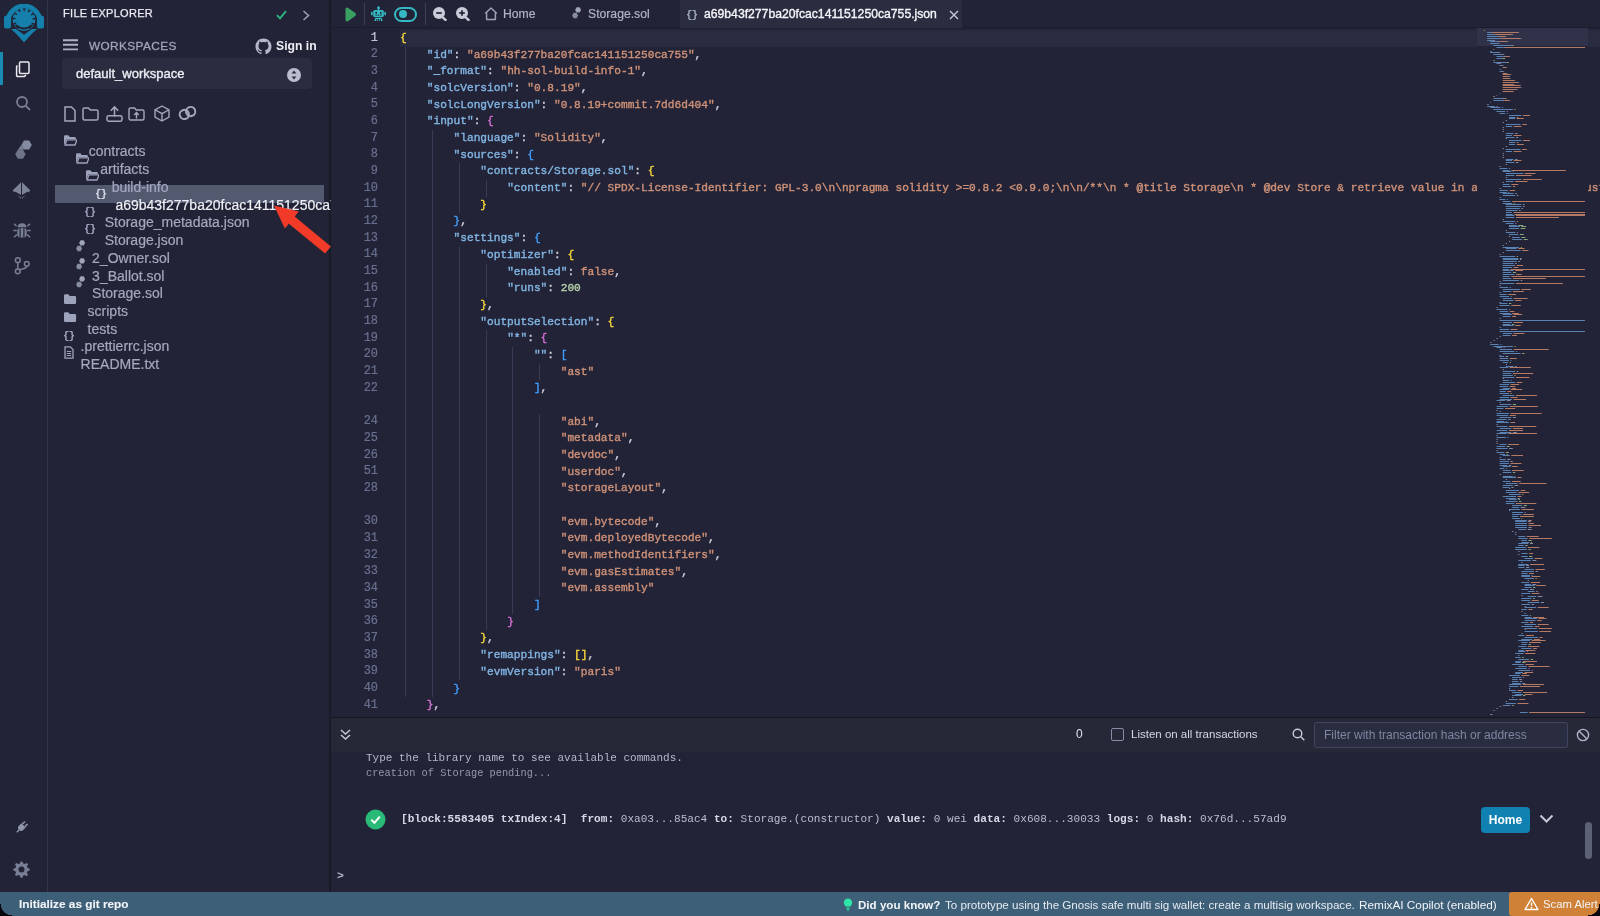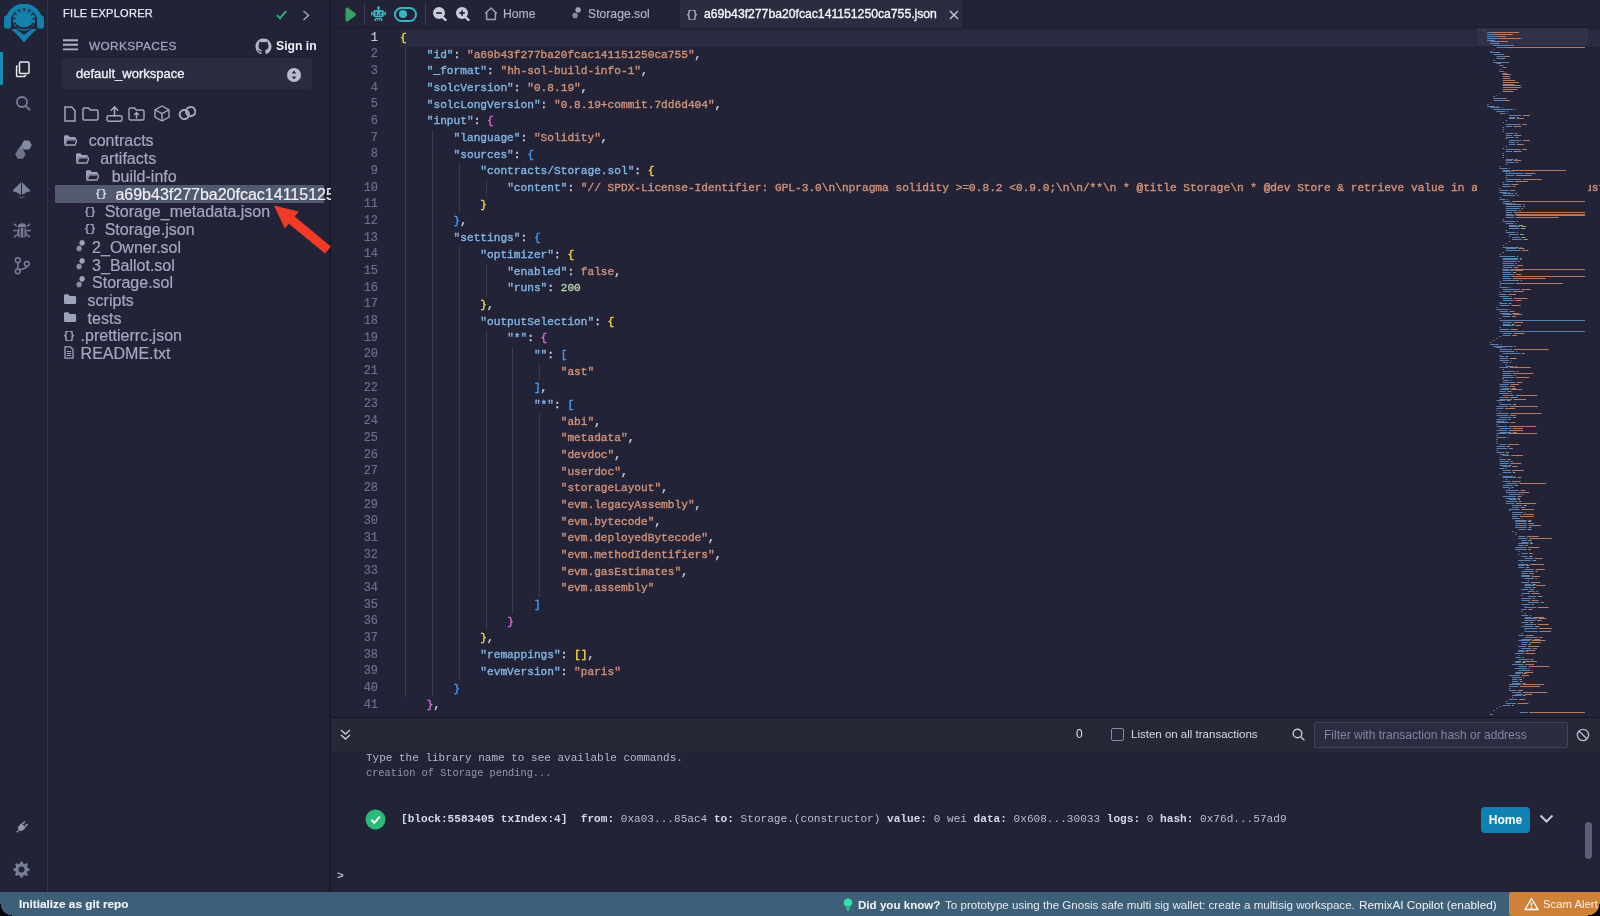--- a/index.html
+++ b/index.html
@@ -10,21 +10,21 @@
 .cl .num{position:absolute;left:0;top:-0.5px;width:47px;text-align:right;color:#6a7090;font-size:11.9px;-webkit-text-stroke:0.2px currentColor;}
 .cl .code{position:absolute;left:69px;top:0;-webkit-text-stroke:0.38px currentColor;}
 .K{color:#82b5e3;}
 .S{color:#ce9178;}
 .P{color:#cfd2dd;}
 .Y{color:#f5d63c;}
 .M{color:#d670d6;}
 .B{color:#3f9fff;}
 .G{color:#b5cea8;}
 .guide{position:absolute;width:1px;background:#373b55;}
-.tlabel{position:absolute;font-size:16px;color:#a4a8bf;white-space:nowrap;-webkit-text-stroke:0.2px currentColor;}
+.tlabel{position:absolute;font-size:14px;color:#a4a8bf;white-space:nowrap;margin-top:11px;-webkit-text-stroke:0.2px currentColor;}
 .tabtxt{position:absolute;top:7px;font-size:12.2px;color:#aeb3c6;white-space:nowrap;-webkit-text-stroke:0.2px currentColor;}
 .stext{position:absolute;white-space:nowrap;color:#f2f4f8;}
 svg{display:block;}
 </style></head><body>
 <div id="app">
     <div id="iconbar">
       <div class="abs" style="left:0;top:0;width:48px;height:892px;background:#222336;"></div>
       <div class="abs" style="left:47px;top:0;width:1px;height:892px;background:#313549;"></div>
       <svg class="abs" style="left:4px;top:4px;" width="40" height="39" viewBox="0 0 40 39">
         <path d="M4 18 A 16 16 0 0 1 36 18" fill="none" stroke="#1580ab" stroke-width="5"></path>
@@ -267,27 +267,25 @@
       <div class="cl" style="top:202.16px;"><span class="num" style="color:#6a7090;">13</span><span class="code">        <span class="K">"settings"</span><span class="P">: </span><span class="B">{</span></span></div>
       <div class="cl" style="top:218.84px;"><span class="num" style="color:#6a7090;">14</span><span class="code">            <span class="K">"optimizer"</span><span class="P">: </span><span class="Y">{</span></span></div>
       <div class="cl" style="top:235.52px;"><span class="num" style="color:#6a7090;">15</span><span class="code">                <span class="K">"enabled"</span><span class="P">: </span><span class="S">false</span><span class="P">,</span></span></div>
       <div class="cl" style="top:252.20px;"><span class="num" style="color:#6a7090;">16</span><span class="code">                <span class="K">"runs"</span><span class="P">: </span><span class="G">200</span></span></div>
       <div class="cl" style="top:268.88px;"><span class="num" style="color:#6a7090;">17</span><span class="code">            <span class="Y">}</span><span class="P">,</span></span></div>
       <div class="cl" style="top:285.56px;"><span class="num" style="color:#6a7090;">18</span><span class="code">            <span class="K">"outputSelection"</span><span class="P">: </span><span class="Y">{</span></span></div>
       <div class="cl" style="top:302.24px;"><span class="num" style="color:#6a7090;">19</span><span class="code">                <span class="K">"*"</span><span class="P">: </span><span class="M">{</span></span></div>
       <div class="cl" style="top:318.92px;"><span class="num" style="color:#6a7090;">20</span><span class="code">                    <span class="K">""</span><span class="P">: </span><span class="B">[</span></span></div>
       <div class="cl" style="top:335.60px;text-decoration:underline;"><span class="num" style="color:#6a7090;">21</span><span class="code">                        <span class="S">"ast"</span></span></div>
       <div class="cl" style="top:352.28px;"><span class="num" style="color:#6a7090;">22</span><span class="code">                    <span class="B">]</span><span class="P">,</span></span></div>
-      <div class="cl" style="top:368.96px;"><span class="num" style="color:#6a7090;">23</span><span class="code">                    <span class="K">"*"</span><span class="P">: </span><span class="B">[</span></span></div>
       <div class="cl" style="top:385.64px;"><span class="num" style="color:#6a7090;">24</span><span class="code">                        <span class="S">"abi"</span><span class="P">,</span></span></div>
       <div class="cl" style="top:402.32px;"><span class="num" style="color:#6a7090;">25</span><span class="code">                        <span class="S">"metadata"</span><span class="P">,</span></span></div>
       <div class="cl" style="top:419.00px;"><span class="num" style="color:#6a7090;">26</span><span class="code">                        <span class="S">"devdoc"</span><span class="P">,</span></span></div>
-      <div class="cl" style="top:435.68px;"><span class="num" style="color:#6a7090;">27</span><span class="code">                        <span class="S">"userdoc"</span><span class="P">,</span></span></div>
+      <div class="cl" style="top:435.68px;"><span class="num" style="color:#6a7090;">51</span><span class="code">                        <span class="S">"userdoc"</span><span class="P">,</span></span></div>
       <div class="cl" style="top:452.36px;"><span class="num" style="color:#6a7090;">28</span><span class="code">                        <span class="S">"storageLayout"</span><span class="P">,</span></span></div>
-      <div class="cl" style="top:469.04px;"><span class="num" style="color:#6a7090;">29</span><span class="code">                        <span class="S">"evm.legacyAssembly"</span><span class="P">,</span></span></div>
       <div class="cl" style="top:485.72px;"><span class="num" style="color:#6a7090;">30</span><span class="code">                        <span class="S">"evm.bytecode"</span><span class="P">,</span></span></div>
       <div class="cl" style="top:502.40px;"><span class="num" style="color:#6a7090;">31</span><span class="code">                        <span class="S">"evm.deployedBytecode"</span><span class="P">,</span></span></div>
       <div class="cl" style="top:519.08px;"><span class="num" style="color:#6a7090;">32</span><span class="code">                        <span class="S">"evm.methodIdentifiers"</span><span class="P">,</span></span></div>
       <div class="cl" style="top:535.76px;"><span class="num" style="color:#6a7090;">33</span><span class="code">                        <span class="S">"evm.gasEstimates"</span><span class="P">,</span></span></div>
       <div class="cl" style="top:552.44px;"><span class="num" style="color:#6a7090;">34</span><span class="code">                        <span class="S">"evm.assembly"</span></span></div>
       <div class="cl" style="top:569.12px;"><span class="num" style="color:#6a7090;">35</span><span class="code">                    <span class="B">]</span></span></div>
       <div class="cl" style="top:585.80px;"><span class="num" style="color:#6a7090;">36</span><span class="code">                <span class="M">}</span></span></div>
       <div class="cl" style="top:602.48px;"><span class="num" style="color:#6a7090;">37</span><span class="code">            <span class="Y">}</span><span class="P">,</span></span></div>
       <div class="cl" style="top:619.16px;"><span class="num" style="color:#6a7090;">38</span><span class="code">            <span class="K">"remappings"</span><span class="P">: </span><span class="Y">[]</span><span class="P">,</span></span></div>
       <div class="cl" style="top:635.84px;"><span class="num" style="color:#6a7090;">39</span><span class="code">            <span class="K">"evmVersion"</span><span class="P">: </span><span class="S">"paris"</span></span></div>

